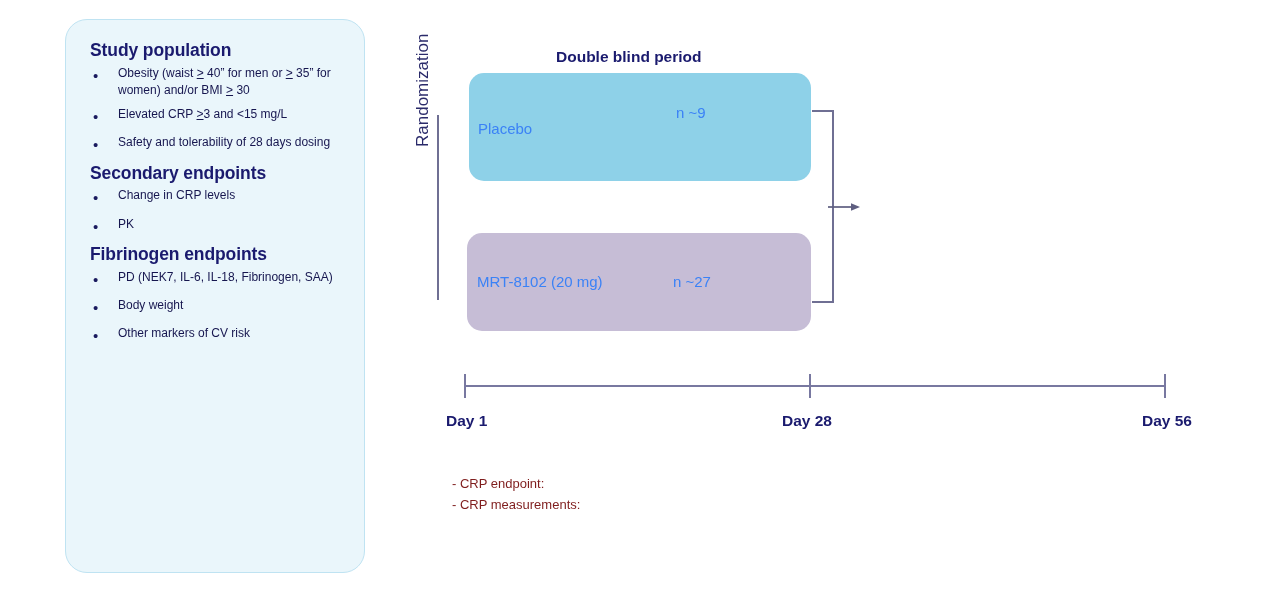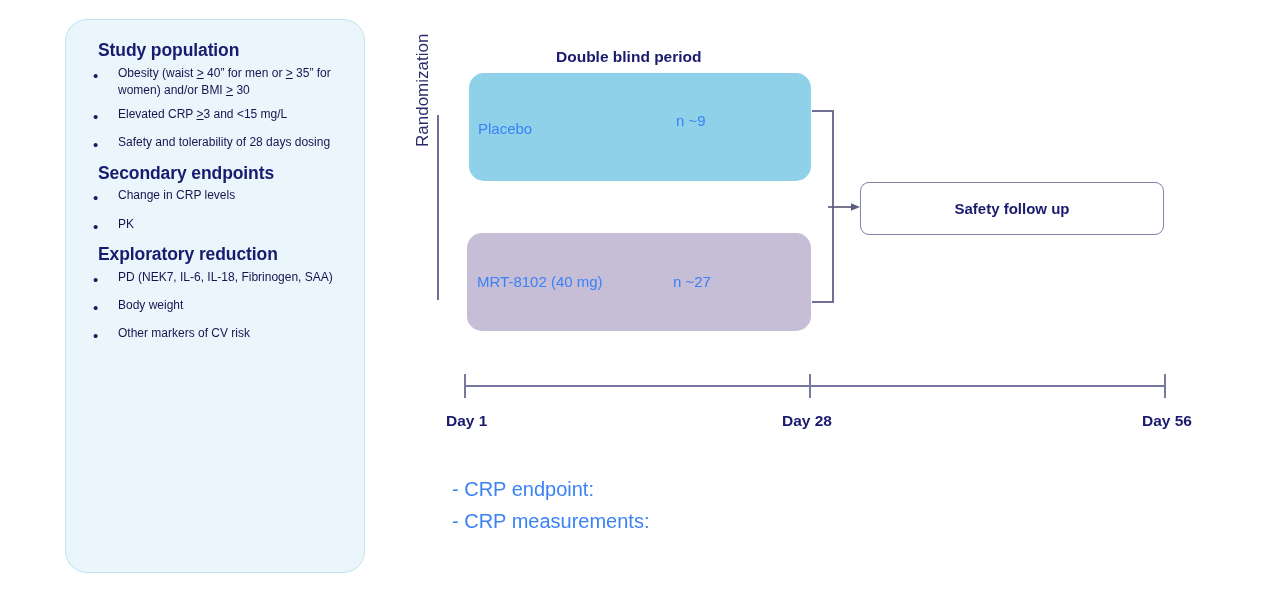--- a/index.html
+++ b/index.html
@@ -33,21 +33,21 @@
     position: absolute;
     left: 24px;
     top: 20px;
     right: 8px;
   }
   .sec-head {
     font-weight: bold;
     font-size: 17.5px;
     color: #1a1a6e;
     letter-spacing: -0.1px;
-    margin: 0 0 3px 8px;
+    margin: 0 0 3px 0;
     line-height: 1.25;
   }
   .sec-head.tight { margin-top: 1px; }
   .bullet-row {
     display: flex;
     align-items: flex-start;
     margin: 0 0 7px 0;
   }
   .bullet-dot {
     width: 16px;
@@ -105,21 +105,21 @@
     background: #c6bdd6;
   }
   .arm-label {
     position: absolute;
     font-size: 15px;
     font-weight: normal;
     color: #3b82f6;
     white-space: nowrap;
   }
   #placebo-name { left: 478px; top: 120px; }
-  #placebo-n    { left: 676px; top: 112px; }
+  #placebo-n    { left: 676px; top: 104px; }
   #mrt-name     { left: 477px; top: 273px; }
   #mrt-n        { left: 673px; top: 273px; }
 
   
   #rand-line {
     position: absolute;
     left: 437px;
     top: 115px;
     width: 2px;
     height: 185px;
@@ -226,22 +226,22 @@
   }
   #day1-label  { left: 446px; }
   #day28-label { left: 782px; }
   #day56-label { left: 1142px; text-align: right; }
 
   
   #footnotes {
     position: absolute;
     left: 452px;
     top: 473px;
-    font-size: 20px;
-    color: #3b82f6;
+    font-size: 13px;
+    color: #7f1d1d;
     line-height: 1.62;
   }
   .fn-row { display: flex; }
   .fn-key   { width: 295px; flex: 0 0 295px; white-space: nowrap; }
   .fn-value { flex: 1 1 auto; white-space: nowrap; }
 </style>
 </head>
 <body>
 
 <div id="study-panel">
@@ -261,21 +261,21 @@
       </div>
       <div class="sec-head tight">Secondary endpoints</div>
       <div class="bullet-row">
         <span class="bullet-dot">•</span>
         <span class="bullet-text">Change in CRP levels</span>
       </div>
       <div class="bullet-row">
         <span class="bullet-dot">•</span>
         <span class="bullet-text">PK</span>
       </div>
-      <div class="sec-head tight">Exploratory reduction</div>
+      <div class="sec-head tight">Fibrinogen endpoints</div>
       <div class="bullet-row">
         <span class="bullet-dot">•</span>
         <span class="bullet-text">PD (NEK7, IL-6, IL-18, Fibrinogen, SAA)</span>
       </div>
       <div class="bullet-row">
         <span class="bullet-dot">•</span>
         <span class="bullet-text">Body weight</span>
       </div>
       <div class="bullet-row">
         <span class="bullet-dot">•</span>
@@ -289,37 +289,34 @@
   <div id="double-blind-title">Double blind period</div>
 
   <div id="rand-line"></div>
   <div id="rand-label">Randomization</div>
 
   <div class="arm-box" id="placebo-box" style="background: rgb(142, 209, 232);"></div>
   <div class="arm-label" id="placebo-name">Placebo</div>
   <div class="arm-label" id="placebo-n">n ~9</div>
 
   <div class="arm-box" id="mrt-box" style="background: rgb(198, 189, 214);"></div>
-  <div class="arm-label" id="mrt-name">MRT-8102 (40 mg)</div>
+  <div class="arm-label" id="mrt-name">MRT-8102 (20 mg)</div>
   <div class="arm-label" id="mrt-n">n ~27</div>
 
   <div id="bracket">
     <div class="b-top"></div>
     <div class="b-vert"></div>
     <div class="b-bot"></div>
   </div>
 
   <svg id="arrow-to-followup" viewBox="0 0 32 14">
     <line x1="0" y1="7" x2="25" y2="7" stroke="#5e5e80" stroke-width="1.7"></line>
     <polygon points="32,7 23,3.2 23,10.8" fill="#5e5e80"></polygon>
   </svg>
 
-  <div id="safety-box">
-    <span id="safety-label">Safety follow up</span>
-  </div>
 
   <div id="timeline">
     <div class="axis"></div>
     <div class="tick" style="left:0px;"></div>
     <div class="tick" style="left:345px;"></div>
     <div class="tick" style="left:700px;"></div>
   </div>
   <div class="day-label" id="day1-label">Day 1</div>
   <div class="day-label" id="day28-label">Day 28</div>
   <div class="day-label" id="day56-label">Day 56</div>

